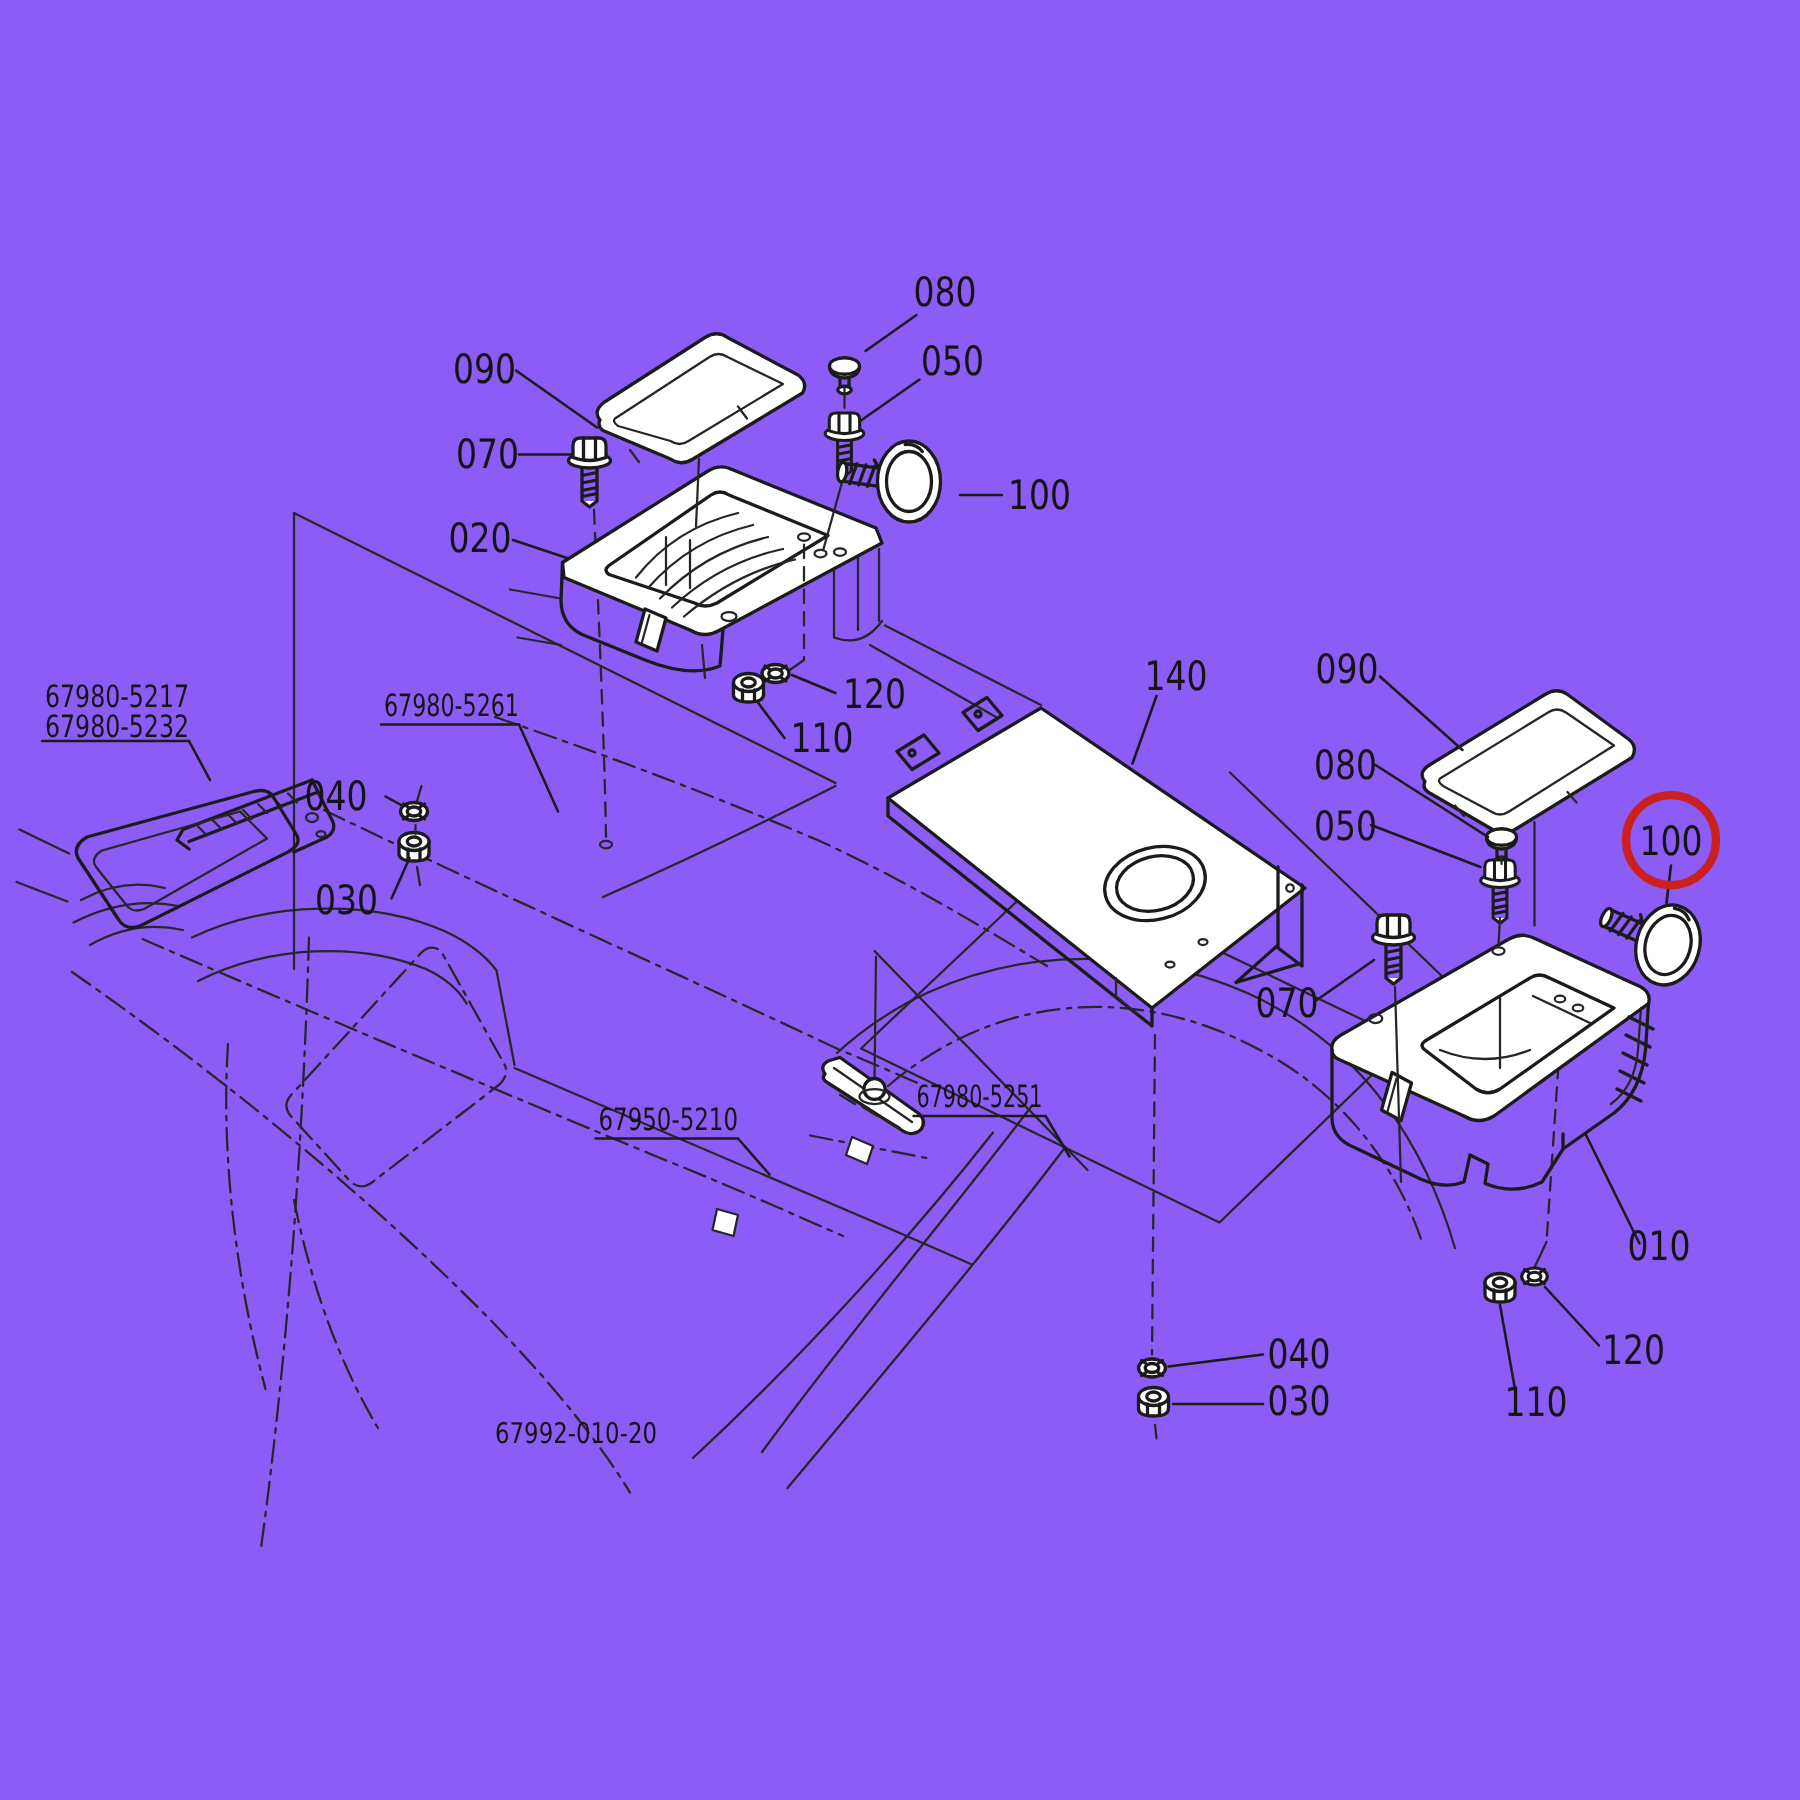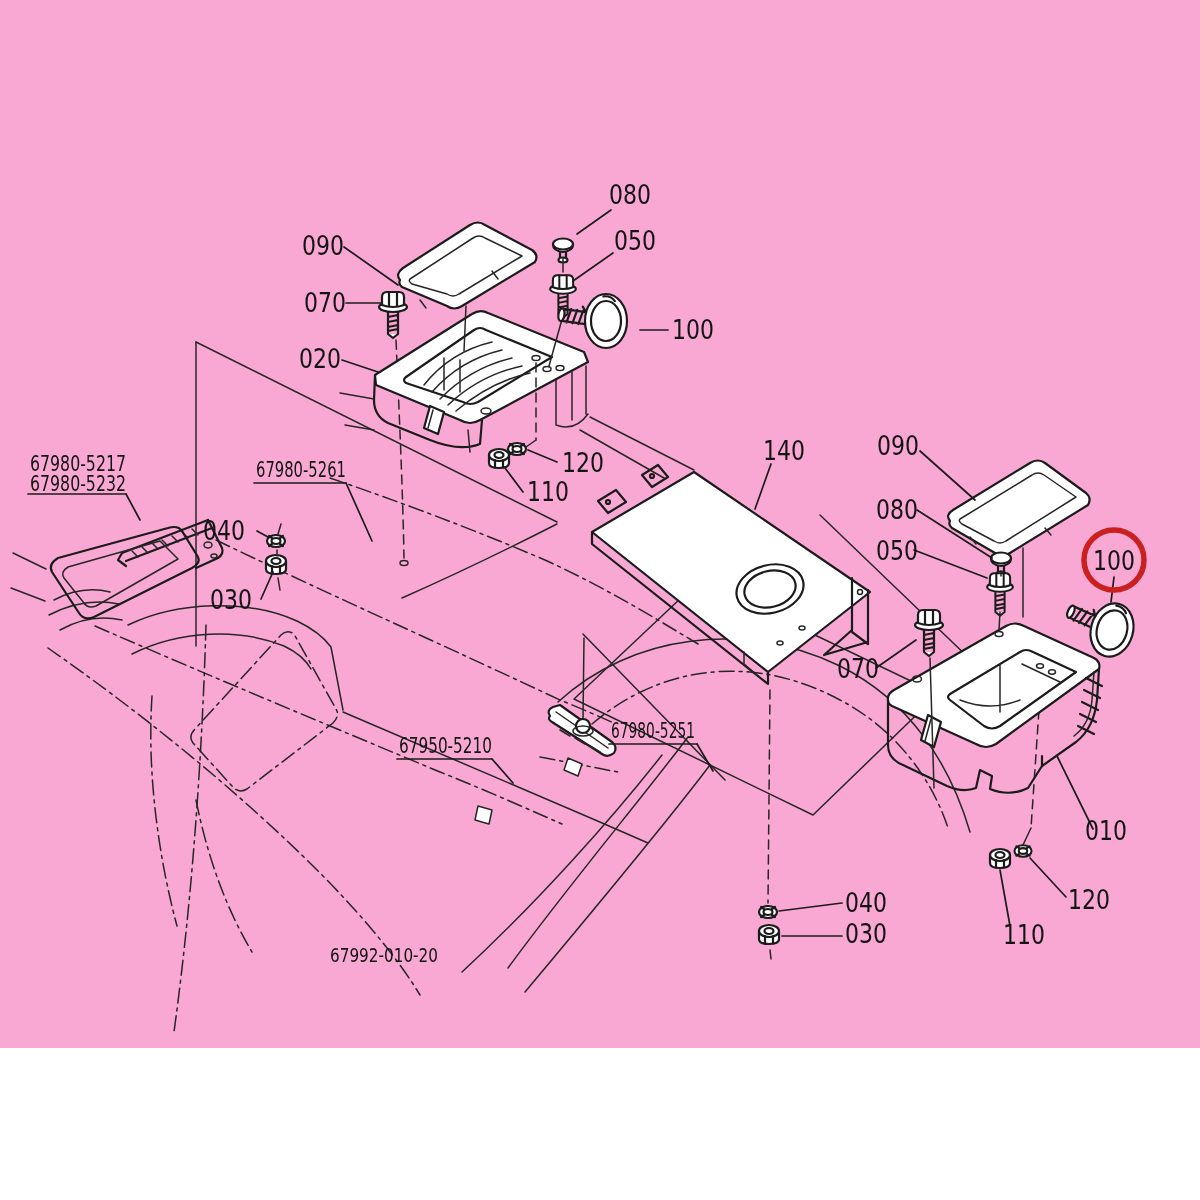--- a/index.html
+++ b/index.html
@@ -1,16 +1,16 @@
 <!DOCTYPE html>
 <html><head>
 <meta charset="utf-8">
 <style>
   html,body{margin:0;padding:0;background:#fff;}
-  .stage{position:relative;width:1200px;height:1048px;background:#f9a8d4;overflow:hidden;
+  .stage{position:relative;width:1200px;height:1200px;background:#8b5cf6;overflow:hidden;
          font-family:"DejaVu Sans",sans-serif;text-align:center;}
   svg{position:absolute;left:0;top:0;}
   
   .s  {stroke:#1b1b1b;fill:none;stroke-width:2.2;stroke-linecap:round;stroke-linejoin:round;}
   .sf {stroke:#1b1b1b;fill:#ffffff;stroke-width:2.2;stroke-linecap:round;stroke-linejoin:round;}
   .t  {stroke:#262626;fill:none;stroke-width:1.5;stroke-linecap:round;stroke-linejoin:round;}
   .tf {stroke:#262626;fill:#ffffff;stroke-width:1.5;stroke-linecap:round;stroke-linejoin:round;}
   .dd {stroke-dasharray:15 5 3 5;}
   .dh {stroke-dasharray:9 6;}
   .ld {stroke:#1b1b1b;fill:none;stroke-width:1.7;stroke-linecap:round;}

